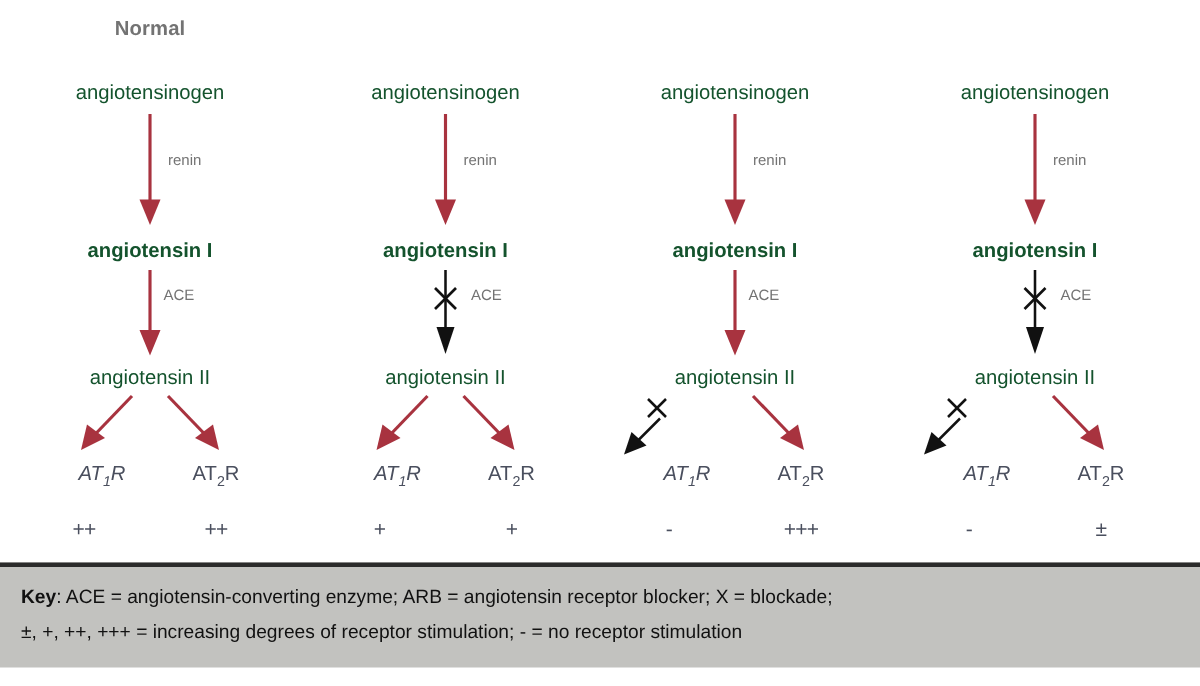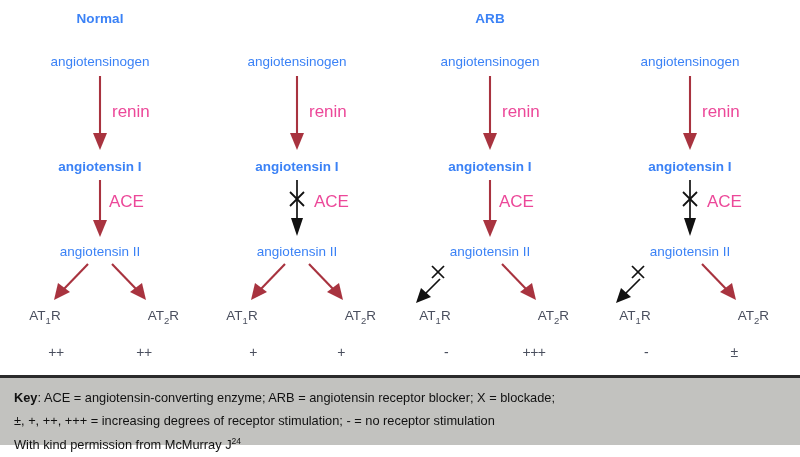--- a/index.html
+++ b/index.html
@@ -35,60 +35,60 @@
   .col-3 { left: 590px; }
 
   .col-title {
     position: absolute;
     top: 11px;
     left: 0;
     width: 200px;
     text-align: center;
     font-size: 13.5px;
     font-weight: bold;
-    color: #3b82f6;
+    color: #737373;
     letter-spacing: 0.1px;
   }
 
   .node {
     position: absolute;
     left: 0;
     width: 200px;
     text-align: center;
     font-size: 13.5px;
-    color: #3b82f6;
+    color: #14532d;
     white-space: nowrap;
   }
   .node-angiotensinogen { top: 54px; }
   .node-ang1  { top: 159px; font-weight: bold; }
   .node-ang2  { top: 244px; }
 
   .enzyme-label {
     position: absolute;
-    font-size: 17px;
-    color: #ec4899;
+    font-size: 10px;
+    color: #737373;
     white-space: nowrap;
   }
   .lbl-renin { top: 102px; left: 112px; }
   .lbl-ace   { top: 192px; left: 109px; }
   .lbl-ace-blocked { top: 192px; left: 117px; }
 
   .receptor {
     position: absolute;
     top: 308px;
     width: 70px;
     text-align: center;
     font-size: 13.5px;
     color: #4a4f5e;
   }
   .receptor sub {
     font-size: 9.5px;
   }
-  .rec-left  { left: 10px; }
-  .rec-right { left: 109px; text-align: right; }
+  .rec-left  { left: 33px; font-style: italic; }
+  .rec-right { left: 109px; }
 
   .rating {
     position: absolute;
     top: 344px;
     width: 70px;
     text-align: center;
     font-size: 14px;
     color: #4a4f5e;
     letter-spacing: -0.5px;
   }
@@ -205,21 +205,20 @@
         </g>
       </svg>
 
       <div class="receptor rec-left">AT<sub>1</sub>R</div>
       <div class="receptor rec-right">AT<sub>2</sub>R</div>
       <div class="rating rat-left">+</div>
       <div class="rating rat-right">+</div>
     </div>
 
     <div class="column col-2">
-      <div class="col-title">ARB</div>
 
       <div class="node node-angiotensinogen">angiotensinogen</div>
       <div class="enzyme-label lbl-renin">renin</div>
       <div class="node node-ang1">angiotensin I</div>
       <div class="enzyme-label lbl-ace">ACE</div>
       <div class="node node-ang2">angiotensin II</div>
 
       <svg class="svg-layer" viewBox="0 0 200 375">
         <g>
           <line x1="100" y1="76" x2="100" y2="138" stroke="#a8333f" stroke-width="2.1"></line>
@@ -289,16 +288,15 @@
       <div class="receptor rec-right">AT<sub>2</sub>R</div>
       <div class="rating rat-left">-</div>
       <div class="rating rat-right">±</div>
     </div>
 
   </div>
 
   <div class="key-panel">
     <div class="key-line key-line-1"><span class="key-bold">Key</span><span>: ACE = angiotensin-converting enzyme; ARB = angiotensin receptor blocker;  X = blockade;</span></div>
     <div class="key-line key-line-2">±, +, ++, +++ = increasing degrees of receptor stimulation; - = no receptor stimulation</div>
-    <div class="key-line key-line-3"><span>With kind permission from McMurray J</span><sup>24</sup></div>
   </div>
 
 </div>
 
 </body></html>

